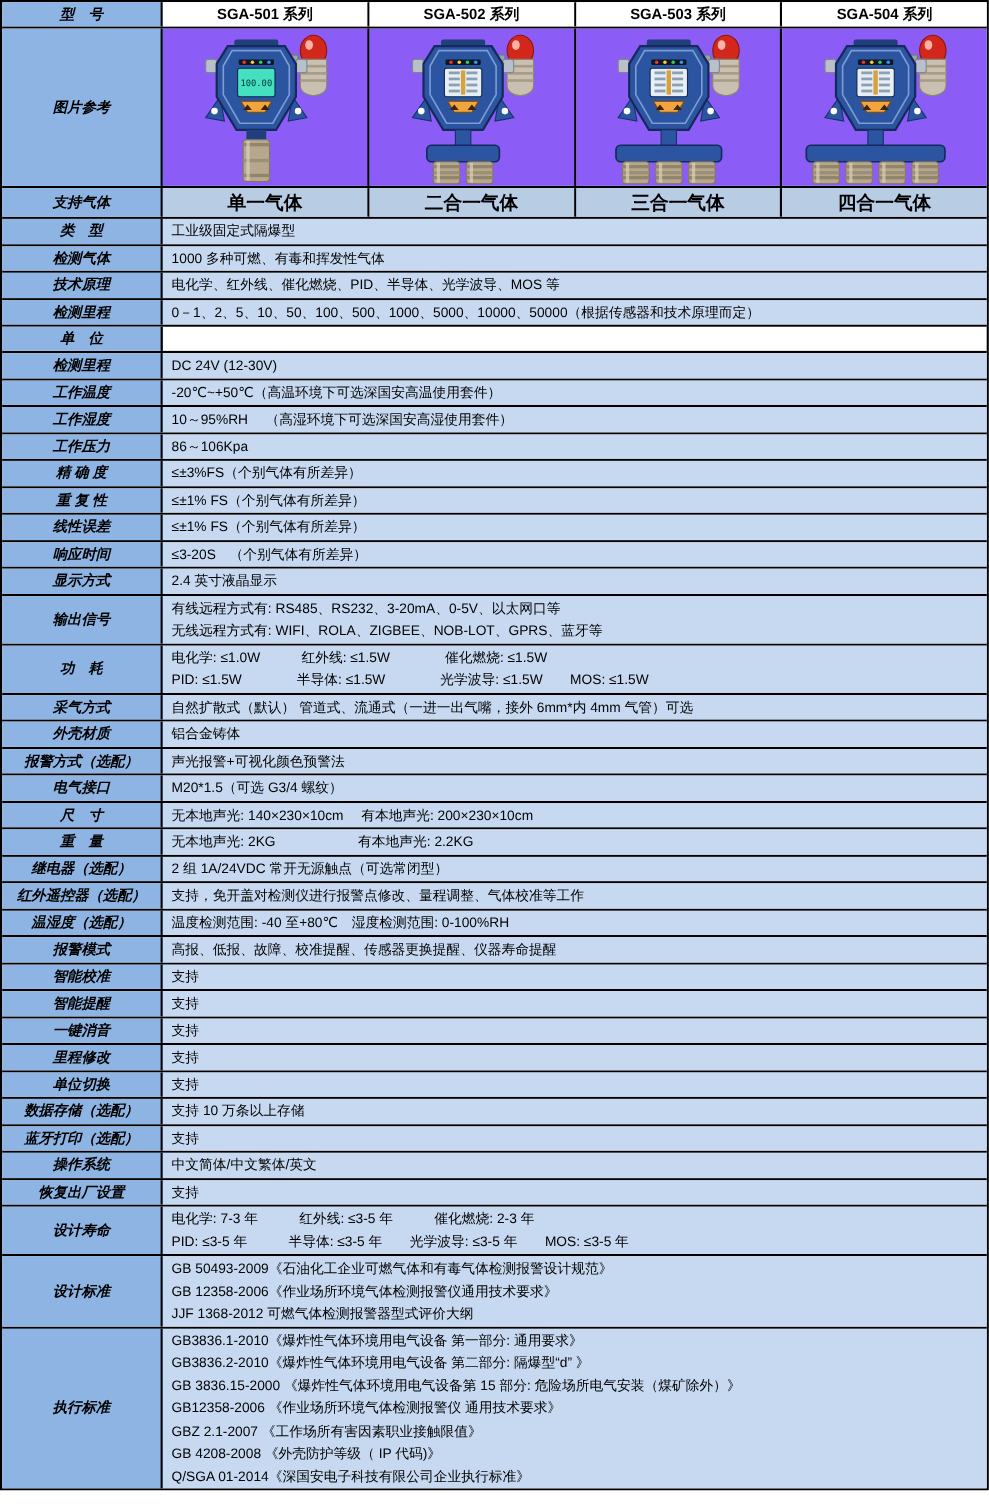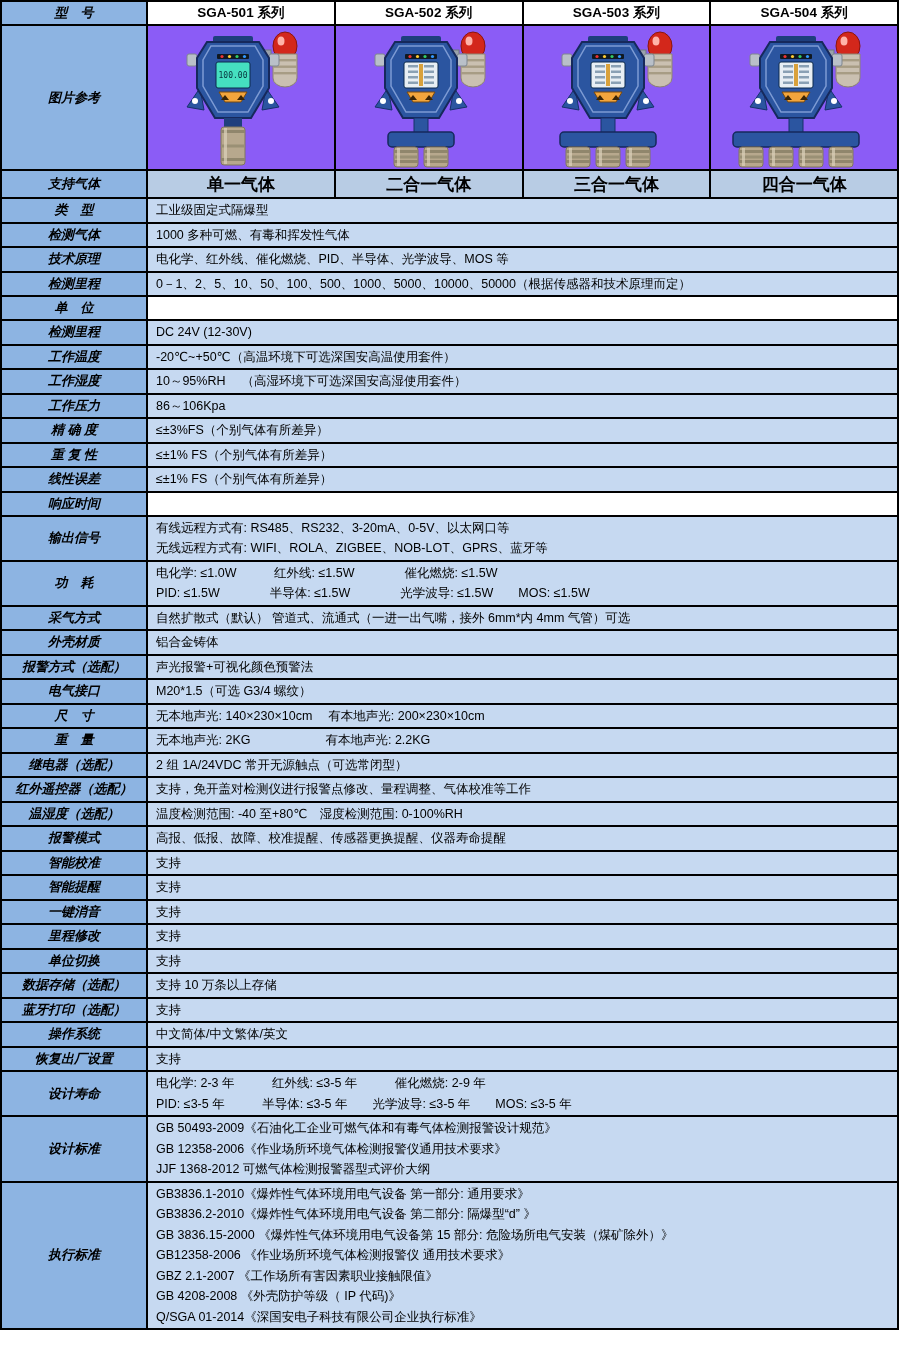--- a/index.html
+++ b/index.html
@@ -362,20 +362,25 @@
     <div class="row spec-row">
       <div class="cell-label">重 复 性</div>
       <div class="cell-value"><div class="line">≤±1% FS（个别气体有所差异）</div></div>
     </div>
     <div class="row spec-row">
       <div class="cell-label">线性误差</div>
       <div class="cell-value"><div class="line">≤±1% FS（个别气体有所差异）</div></div>
     </div>
     <div class="row spec-row">
       <div class="cell-label">响应时间</div>
+      <div class="cell-value"><div class="line">≤3-20S　（个别气体有所差异）</div></div>
+    </div>
+    <div class="row spec-row">
+      <div class="cell-label">显示方式</div>
+      <div class="cell-value"><div class="line">2.4 英寸液晶显示</div></div>
     </div>
     <div class="row spec-row">
       <div class="cell-label">输出信号</div>
       <div class="cell-value"><div class="line">有线远程方式有: RS485、RS232、3-20mA、0-5V、以太网口等</div><div class="line">无线远程方式有: WIFI、ROLA、ZIGBEE、NOB-LOT、GPRS、蓝牙等</div></div>
     </div>
     <div class="row spec-row">
       <div class="cell-label">功　耗</div>
       <div class="cell-value"><div class="line">电化学: ≤1.0W　　　红外线: ≤1.5W　　　　催化燃烧: ≤1.5W</div><div class="line">PID: ≤1.5W　　　　半导体: ≤1.5W　　　　光学波导: ≤1.5W　　MOS: ≤1.5W</div></div>
     </div>
     <div class="row spec-row">
@@ -449,21 +454,21 @@
     <div class="row spec-row">
       <div class="cell-label">操作系统</div>
       <div class="cell-value"><div class="line">中文简体/中文繁体/英文</div></div>
     </div>
     <div class="row spec-row">
       <div class="cell-label">恢复出厂设置</div>
       <div class="cell-value"><div class="line">支持</div></div>
     </div>
     <div class="row spec-row">
       <div class="cell-label">设计寿命</div>
-      <div class="cell-value"><div class="line">电化学: 2-3 年　　　红外线: ≤3-5 年　　　催化燃烧: 2-9 年</div><div class="line">PID: ≤3-5 年　　　半导体: ≤3-5 年　　光学波导: ≤3-5 年　　MOS: ≤3-5 年</div></div>
+      <div class="cell-value"><div class="line">电化学: 7-3 年　　　红外线: ≤3-5 年　　　催化燃烧: 2-3 年</div><div class="line">PID: ≤3-5 年　　　半导体: ≤3-5 年　　光学波导: ≤3-5 年　　MOS: ≤3-5 年</div></div>
     </div>
     <div class="row spec-row">
       <div class="cell-label">设计标准</div>
       <div class="cell-value"><div class="line">GB 50493-2009《石油化工企业可燃气体和有毒气体检测报警设计规范》</div><div class="line">GB 12358-2006《作业场所环境气体检测报警仪通用技术要求》</div><div class="line">JJF 1368-2012 可燃气体检测报警器型式评价大纲</div></div>
     </div>
     <div class="row spec-row">
       <div class="cell-label">执行标准</div>
       <div class="cell-value"><div class="line">GB3836.1-2010《爆炸性气体环境用电气设备 第一部分: 通用要求》</div><div class="line">GB3836.2-2010《爆炸性气体环境用电气设备 第二部分: 隔爆型“d” 》</div><div class="line">GB 3836.15-2000 《爆炸性气体环境用电气设备第 15 部分: 危险场所电气安装（煤矿除外）》</div><div class="line">GB12358-2006 《作业场所环境气体检测报警仪 通用技术要求》</div><div class="line">GBZ 2.1-2007 《工作场所有害因素职业接触限值》</div><div class="line">GB 4208-2008 《外壳防护等级（ IP 代码)》</div><div class="line">Q/SGA 01-2014《深国安电子科技有限公司企业执行标准》</div></div>
     </div>
   </div>

